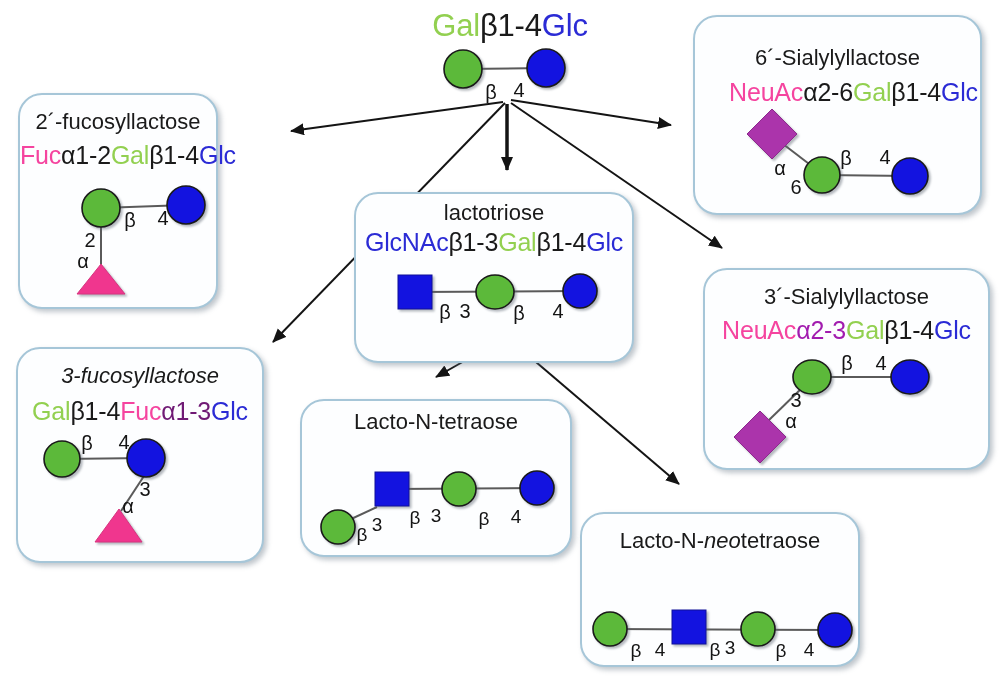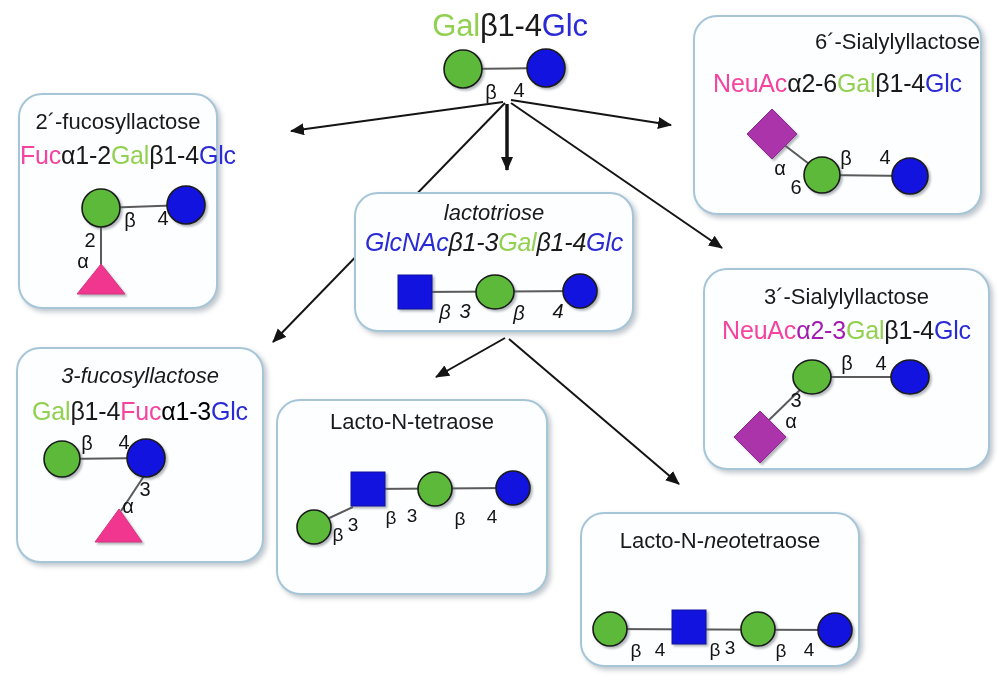--- a/index.html
+++ b/index.html
@@ -73,38 +73,38 @@
       <circle class="sh" cx="81" cy="113" r="19" stroke="#1a1a1a" stroke-width="1.6" fill="#5cb93a"></circle>
       <circle class="sh" cx="166" cy="110" r="19" stroke="#1a1a1a" stroke-width="1.6" fill="#1313e0"></circle>
       <text x="110" y="132">β</text>
       <text x="143" y="130">4</text>
       <text x="70" y="152">2</text>
       <text x="63" y="173">α</text>
     </svg>
   </div>
 
   <div class="box" style="left:693px; top:15px; width:289px; height:200px;">
-    <div class="title" style="top:12px;text-align:right;">6´-Sialylyllactose</div>
-    <div class="formula" style="top:52px;">
+    <div class="title" style="top:28px;">6´-Sialylyllactose</div>
+    <div class="formula" style="top:61px;margin-left:16px;">
       <span style="color: rgb(245, 68, 159);">NeuAc</span><span style="color: rgb(26, 26, 26);">α2-6</span><span style="color: rgb(146, 208, 80);">Gal</span><span style="color: rgb(26, 26, 26);">β1-4</span><span style="color: rgb(43, 43, 213);">Glc</span>
     </div>
     <svg class="structure" width="289" height="200" viewBox="0 0 289 200">
       <line class="link" x1="88" y1="127" x2="122" y2="153" stroke-width="1.6"></line>
       <line class="link" x1="127" y1="158" x2="215" y2="159"></line>
       <polygon class="sh" points="77,92 102,117 77,142 52,117" stroke="#8c2a8c" stroke-width="1" fill="#ab34ab"></polygon>
       <circle class="sh" cx="127" cy="158" r="18" stroke="#1a1a1a" stroke-width="1.6" fill="#5cb93a"></circle>
       <circle class="sh" cx="215" cy="159" r="18" stroke="#1a1a1a" stroke-width="1.6" fill="#1313e0"></circle>
       <text x="85" y="158">α</text>
       <text x="101" y="177">6</text>
       <text x="151" y="148">β</text>
       <text x="190" y="147">4</text>
     </svg>
   </div>
 
-  <div class="box" style="left:354px; top:192px; width:280px; height:140px;font-style:italic;">
+  <div class="box" style="left:354px; top:192px; width:280px; height:171px;">
     <div class="title" style="top:6px;">lactotriose</div>
     <div class="formula" style="top:34px;text-align:center;">
       <span style="color: rgb(43, 43, 213);">GlcNAc</span><span style="color: rgb(26, 26, 26);">β1-3</span><span style="color: rgb(146, 208, 80);">Gal</span><span style="color: rgb(26, 26, 26);">β1-4</span><span style="color: rgb(43, 43, 213);">Glc</span>
     </div>
     <svg class="structure" width="280" height="142" viewBox="0 0 280 142">
       <line class="link" x1="59" y1="98" x2="224" y2="97"></line>
       <rect class="sh" x="42" y="81" width="34" height="34" stroke="#10109a" stroke-width="1" fill="#1313e0"></rect>
       <ellipse class="sh" cx="139" cy="98" rx="19" ry="17" stroke="#1a1a1a" stroke-width="1.6" fill="#5cb93a"></ellipse>
       <circle class="sh" cx="224" cy="97" r="17" stroke="#1a1a1a" stroke-width="1.6" fill="#1313e0"></circle>
       <text x="89" y="125">β</text>
@@ -128,36 +128,36 @@
       <text x="142" y="100">β</text>
       <text x="176" y="100">4</text>
       <text x="91" y="137">3</text>
       <text x="86" y="158">α</text>
     </svg>
   </div>
 
   <div class="box" style="left:16px; top:347px; width:248px; height:216px;">
     <div class="title" style="top:14px;font-style:italic;">3-fucosyllactose</div>
     <div class="formula" style="top:48px;">
-      <span style="color: rgb(146, 208, 80);">Gal</span><span style="color: rgb(26, 26, 26);">β1-4</span><span style="color: rgb(245, 68, 159);">Fuc</span><span style="color: #000000;">α1-3</span><span style="color: rgb(43, 43, 213);">Glc</span>
+      <span style="color: rgb(146, 208, 80);">Gal</span><span style="color: rgb(26, 26, 26);">β1-4</span><span style="color: rgb(245, 68, 159);">Fuc</span><span style="color: #701a75;">α1-3</span><span style="color: rgb(43, 43, 213);">Glc</span>
     </div>
     <svg class="structure" width="248" height="216" viewBox="0 0 248 216">
       <line class="link" x1="44" y1="110" x2="128" y2="109"></line>
       <line class="link" x1="126" y1="127" x2="103" y2="162" stroke-width="1.6"></line>
       <polygon class="sh" points="101,160 124,193 77,193" stroke="#d6357f" stroke-width="1" fill="#f0368e"></polygon>
       <circle class="sh" cx="44" cy="110" r="18" stroke="#1a1a1a" stroke-width="1.6" fill="#5cb93a"></circle>
       <circle class="sh" cx="128" cy="109" r="19" stroke="#1a1a1a" stroke-width="1.6" fill="#1313e0"></circle>
       <text x="69" y="101">β</text>
       <text x="106" y="100">4</text>
       <text x="127" y="147">3</text>
       <text x="110" y="164">α</text>
     </svg>
   </div>
 
-  <div class="box" style="left:276px; top:399px; width:272px; height:196px;">
+  <div class="box" style="left:300px; top:399px; width:272px; height:158px;">
     <div class="title" style="top:8px;">Lacto-N-tetraose</div>
     <svg class="structure small-labels" width="272" height="158" viewBox="0 0 272 158">
       <line class="link" x1="90" y1="88" x2="235" y2="87"></line>
       <line class="link" x1="75" y1="106" x2="47" y2="119" stroke-width="1.6"></line>
       <rect class="sh" x="73" y="71" width="34" height="34" stroke="#10109a" stroke-width="1" fill="#1313e0"></rect>
       <circle class="sh" cx="157" cy="88" r="17" stroke="#1a1a1a" stroke-width="1.6" fill="#5cb93a"></circle>
       <circle class="sh" cx="235" cy="87" r="17" stroke="#1a1a1a" stroke-width="1.6" fill="#1313e0"></circle>
       <circle class="sh" cx="36" cy="126" r="17" stroke="#1a1a1a" stroke-width="1.6" fill="#5cb93a"></circle>
       <text x="60" y="140">β</text>
       <text x="75" y="130">3</text>

